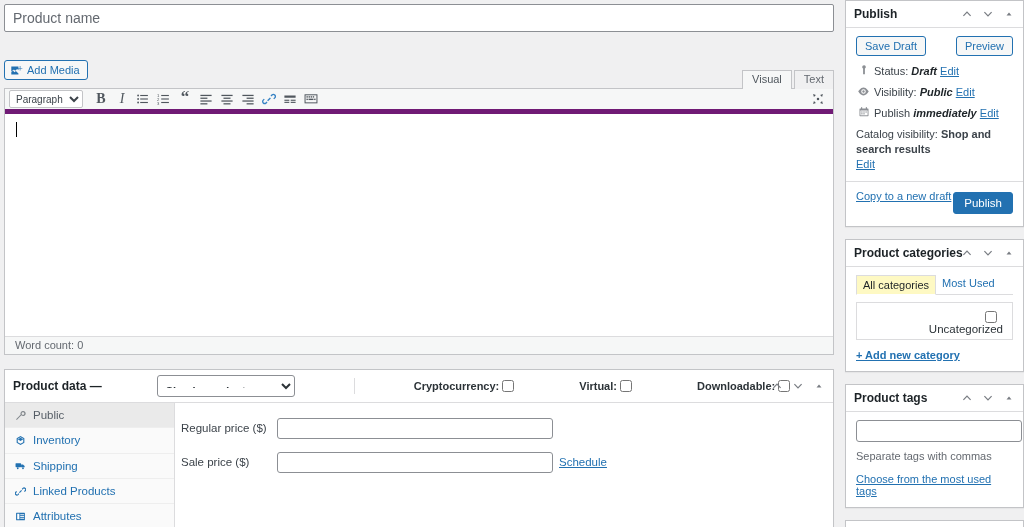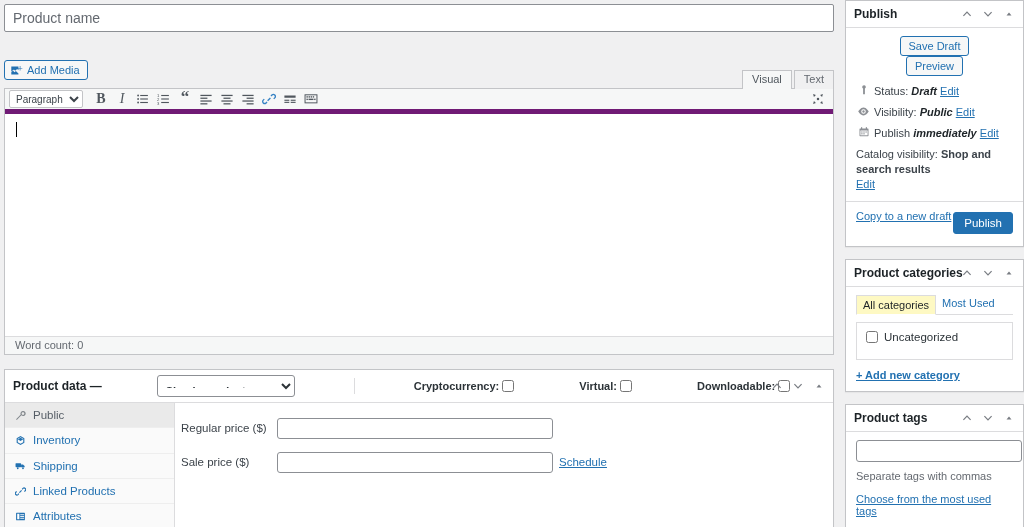--- a/index.html
+++ b/index.html
@@ -265,21 +265,21 @@
     position: relative;
     height: 27px;
     display: flex; align-items: center;
     padding: 0 8px;
     border-bottom: 1px solid #dcdcde;
   }
   .box-title { font-size: 12px; font-weight: bold; color: #1d2327; }
   .box-body { padding: 8px 10px 10px 10px; }
 
   
-  .pub-row1 { display: flex; justify-content: space-between; align-items: center; margin-bottom: 8px; flex-direction: column; }
+  .pub-row1 { display: flex; justify-content: space-between; align-items: center; margin-bottom: 8px; }
   .btn-secondary {
     height: 20px;
     padding: 0 8px;
     font-size: 11px;
     color: #2271b1;
     background: #f6f7f7;
     border: 1px solid #2271b1;
     border-radius: 3px;
     cursor: pointer;
     font-family: "Liberation Sans", sans-serif;
@@ -345,21 +345,21 @@
     margin-bottom: -1px;
     color: #1d2327;
   }
   .cat-list {
     border: 1px solid #dcdcde;
     background: #fff;
     height: 38px;
     margin-top: 7px;
     padding: 8px 9px;
   }
-  .cat-item { display: flex; align-items: flex-start; font-size: 11.5px; color: #2c3338; }
+  .cat-item { display: flex; align-items: flex-end; font-size: 11.5px; color: #2c3338; flex-direction: column; }
   .cat-item input { margin: 0 6px 0 0; width: 12px; height: 12px; cursor: pointer; }
   .add-cat { display: block; margin-top: 9px; font-size: 11px; font-weight: bold; }
 
   
   .tag-row { display: flex; align-items: center; gap: 6px; }
   .tag-input {
     flex: 1; height: 22px;
     border: 1px solid #8c8f94;
     border-radius: 3px;
     font-family: "Liberation Sans", sans-serif;

